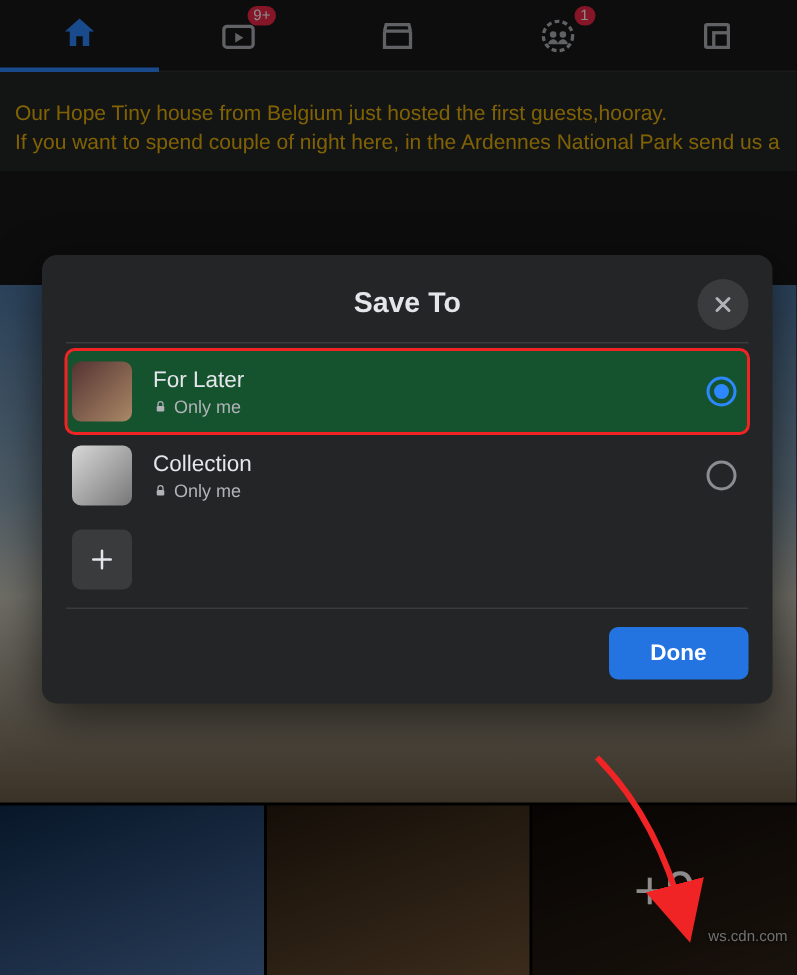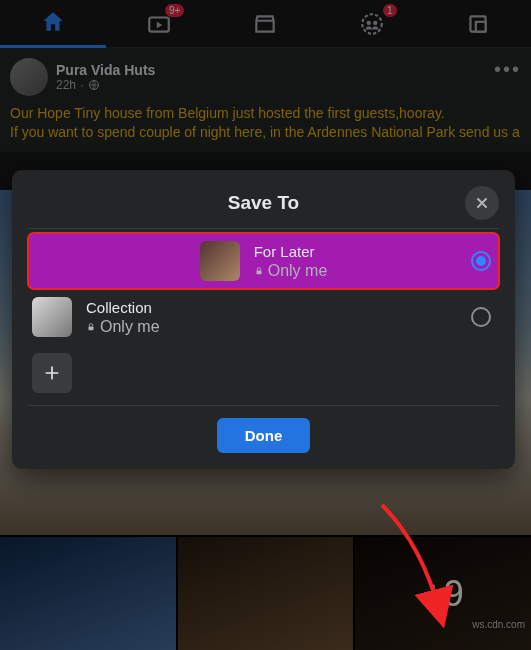--- a/index.html
+++ b/index.html
@@ -82,21 +82,21 @@
     }
     .watermark{
       position:absolute;bottom:20px;right:6px;color:#ccc;font-size:10px;text-shadow:0 0 3px #000;
     }
     
     .modal-backdrop{
       position:absolute;inset:0;background:rgba(0,0,0,.45);
     }
     .modal{
       position:absolute;
-      left:12px; right:16px;
+      left:28px; right:16px;
       top:170px;
       background:#242526;
       border-radius:10px;
       padding:16px;
       box-shadow:0 8px 30px rgba(0,0,0,.6);
     }
     .modal-header{
       display:flex;align-items:center;justify-content:center;
       position:relative;height:34px;margin-bottom:8px;
     }
@@ -106,36 +106,36 @@
       width:34px;height:34px;border-radius:50%;
       background:#3a3b3c;display:flex;align-items:center;justify-content:center;
       cursor:pointer;
     }
     .coll-list{border-top:1px solid #3a3b3c;border-bottom:1px solid #3a3b3c;padding:4px 0;}
     .coll{
       display:flex;align-items:center;gap:14px;
       padding:8px 4px; border-radius:6px;
       position:relative;
     }
-    .coll.selected{ background:#a21caf; outline:2px solid #f02425; outline-offset:-1px;justify-content:center;}
+    .coll.selected{ background:#14532d; outline:2px solid #f02425; outline-offset:-1px;}
     .thumb{width:40px;height:40px;border-radius:6px;background:linear-gradient(135deg,#555,#888);}
     .thumb.t1{background:linear-gradient(135deg,#533,#a86);}
     .thumb.t2{background:linear-gradient(135deg,#d8d8d8,#777);}
     .thumb.new{
       background:#3a3b3c;display:flex;align-items:center;justify-content:center;
     }
     .coll-txt .name{color:#e4e6eb;font-size:15px;font-weight:500;}
-    .coll-txt .priv{color:#b0b3b8;font-size:16px;display:flex;gap:4px;align-items:center;margin-top:2px;}
+    .coll-txt .priv{color:#b0b3b8;font-size:12px;display:flex;gap:4px;align-items:center;margin-top:2px;}
     .radio{
       width:20px;height:20px;border-radius:50%;border:2px solid #8a8d91;
       position:absolute;right:8px;
     }
     .radio.on{border-color:#2d88ff;}
     .radio.on::after{content:"";position:absolute;inset:3px;border-radius:50%;background:#2d88ff;}
-    .done-row{display:flex;justify-content:center;margin-top:12px;}
+    .done-row{display:flex;justify-content:flex-end;margin-top:12px;}
     .done-btn{
       background:#2374e1;color:#fff;border:none;
       padding:9px 28px;border-radius:6px;font-size:15px;font-weight:600;
       cursor:pointer;
     }
     .arrow{
       position:absolute;
       left:350px; top:325px;
       pointer-events:none;
     }
@@ -172,35 +172,20 @@
   </div>
   <div class="tab">
     <svg viewBox="0 0 24 24">
         <rect x="5" y="5" width="14" height="14" rx="1" fill="none" stroke="#b0b3b8" stroke-width="2"></rect>
         <rect x="10" y="10" width="9" height="9" fill="#18191a" stroke="#b0b3b8" stroke-width="2"></rect>
       </svg>
   </div>
 </div>
 
 <div class="post">
-  <div class="post-head">
-    <div class="avatar"></div>
-    <div>
-      <div class="post-author">Pura Vida Huts</div>
-      <div class="post-meta">
-        <span>22h</span>
-        <span>·</span>
-        <svg width="12" height="12" viewBox="0 0 24 24">
-            <circle cx="12" cy="12" r="9" fill="none" stroke="#b0b3b8" stroke-width="2"></circle>
-            <path stroke="#b0b3b8" stroke-width="1.5" fill="none" d="M3 12h18M12 3c3 3 3 15 0 18M12 3c-3 3-3 15 0 18"></path>
-          </svg>
-      </div>
-    </div>
-    <div class="dots">•••</div>
-  </div>
   <div class="post-body">
     <span>Our Hope Tiny house from Belgium just hosted the first guests,hooray.</span><br>
     <span>If you want to spend couple of night here, in the Ardennes National Park send us a</span>
   </div>
 </div>
 
 <div class="photos">
   <div class="big"></div>
   <div class="sm1"></div>
   <div class="sm2"></div>

